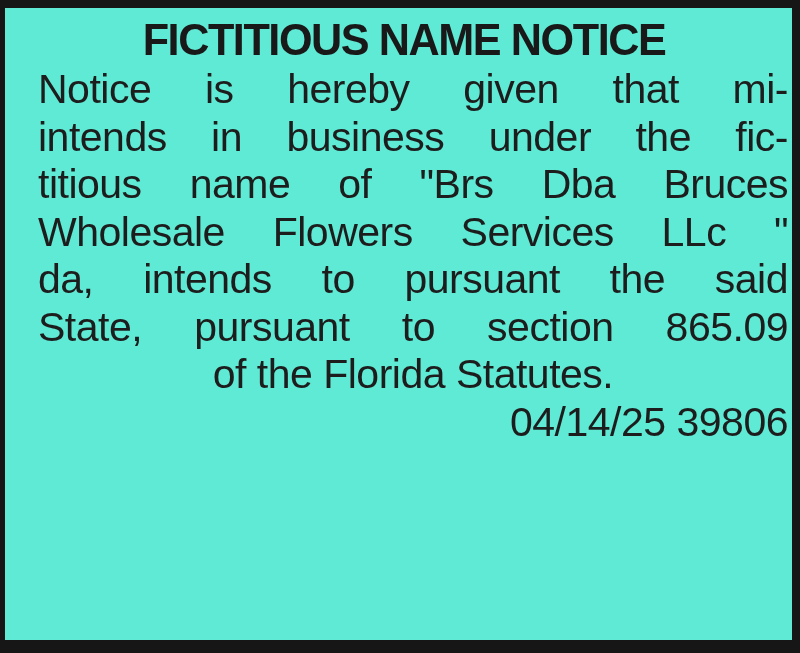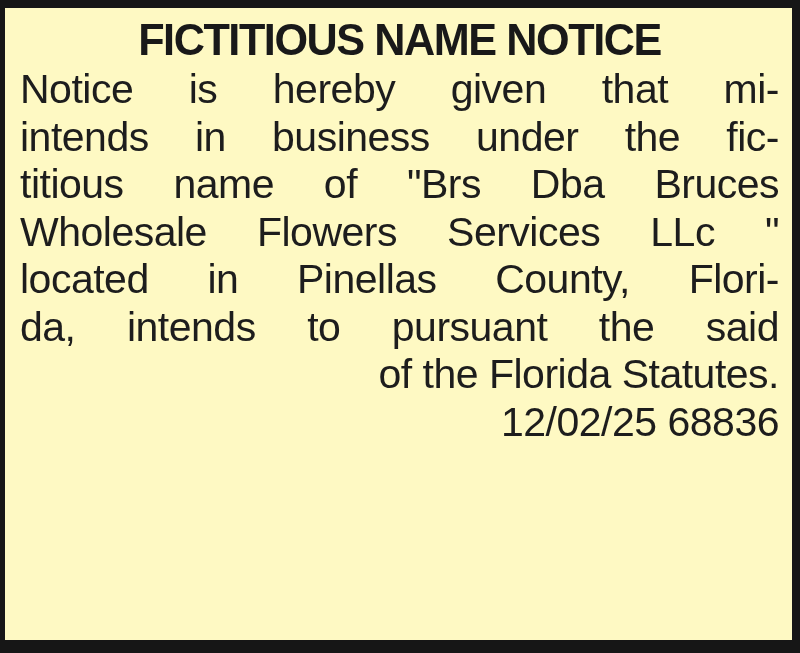--- a/index.html
+++ b/index.html
@@ -13,23 +13,23 @@
     position: relative;
     overflow: hidden;
     font-family: "Liberation Sans", sans-serif;
   }
   .notice-card {
     position: absolute;
     top: 8px;
     left: 5px;
     right: 8px;
     bottom: 13px;
-    background: #fef9c3;
+    background: #5eead4;
     color: #1b1b1b;
-    padding: 6px 13px 0 15px;
+    padding: 6px 4px 0 15px;
     box-sizing: border-box;
   }
   .notice-title {
     font-size: 45px;
     line-height: 52px;
     font-weight: 700;
     text-align: center;
     letter-spacing: -1.5px;
     transform: scaleX(0.96);
     transform-origin: center;
@@ -37,47 +37,48 @@
     color: #191919;
   }
   .notice-body {
     font-size: 41px;
     line-height: 47.5px;
     letter-spacing: -0.5px;
     color: #1d1d1d;
   }
   .line {
     white-space: nowrap;
+    margin-left: 18px;
   }
   .line.j {
     white-space: normal;
     text-align: justify;
     text-align-last: justify;
   }
   .line.l {
-    text-align: right;
+    text-align: center;
   }
   .line.r {
     text-align: right;
   }
 </style>
 </head>
 <body>
 
 <div class="notice-card">
   <div class="notice-title">FICTITIOUS NAME NOTICE</div>
 
   <div class="notice-body">
     <div class="line j">Notice is hereby given that mi-</div>
     <div class="line j">intends in business under the fic-</div>
     <div class="line j">titious name of "Brs Dba Bruces</div>
     <div class="line j">Wholesale Flowers Services LLc "</div>
-    <div class="line j">located in Pinellas County, Flori-</div>
     <div class="line j">da, intends to pursuant the said</div>
+    <div class="line j">State, pursuant to section 865.09</div>
     <div class="line l">of the Florida Statutes.</div>
 
     <div class="line r">
-      <span>12/02/25</span>
+      <span>04/14/25</span>
       <span> </span>
-      <span>68836</span>
+      <span>39806</span>
     </div>
   </div>
 </div>
 
 </body></html>

